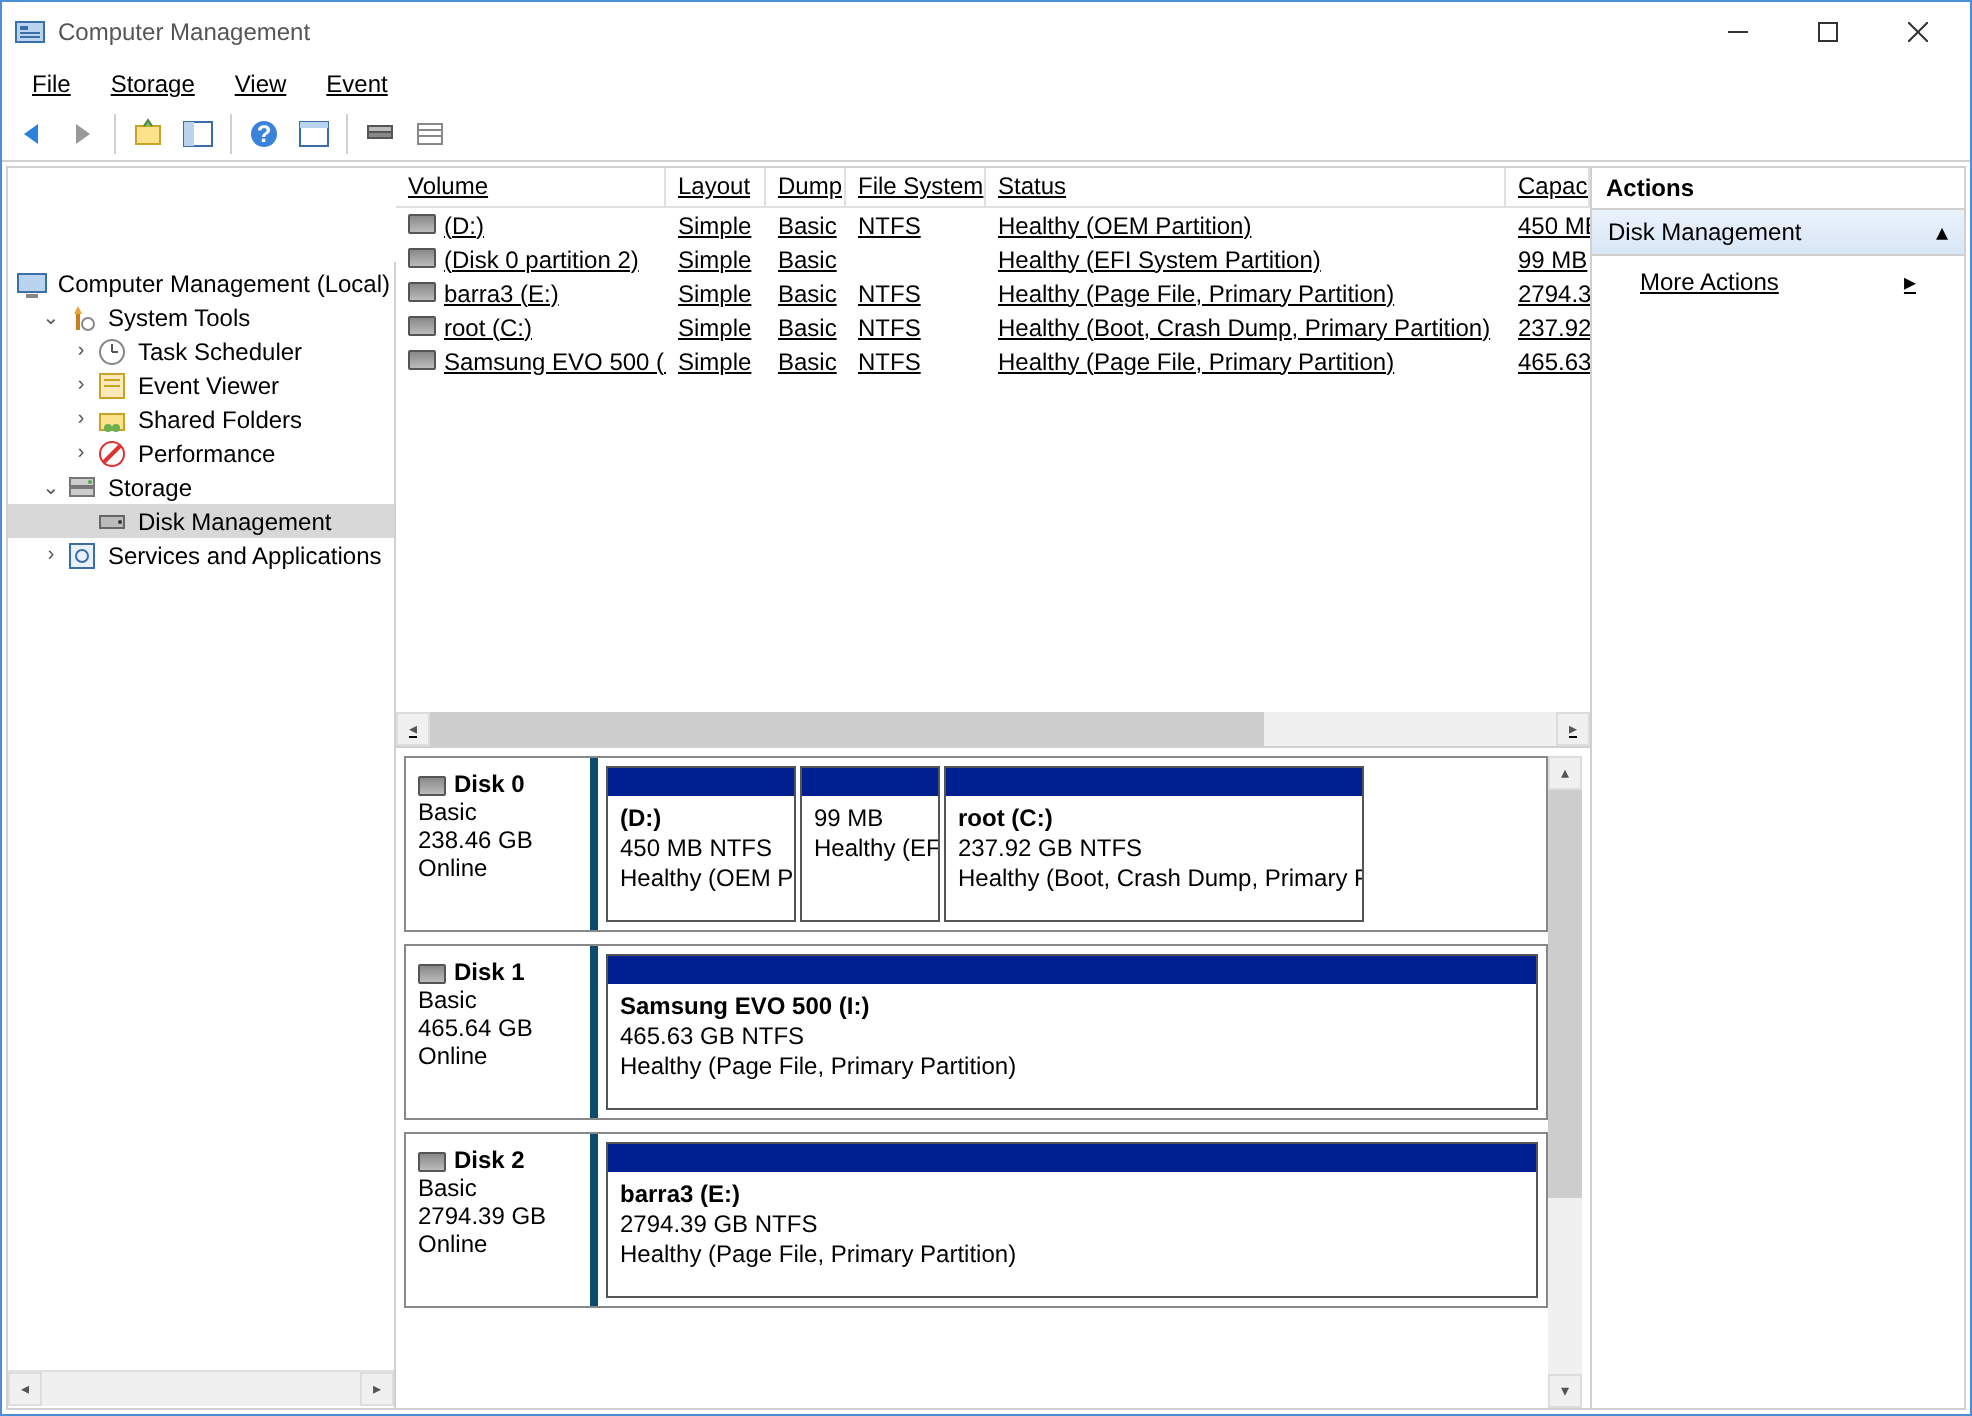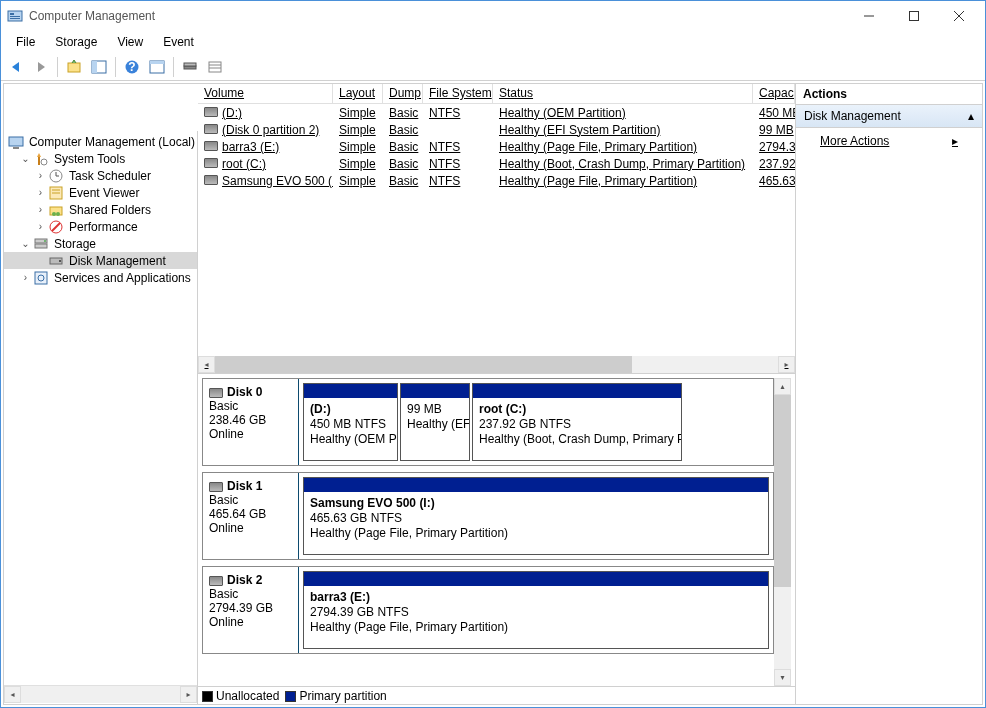--- a/index.html
+++ b/index.html
@@ -2,21 +2,21 @@
 <html><head>
 <meta charset="utf-8">
 <style>
 * { box-sizing: border-box; margin: 0; padding: 0; font-family: 'Segoe UI', Tahoma, sans-serif; font-size: 12px; }
 body { background: #fff; width: 986px; height: 708px; overflow: hidden; border: 1px solid #4a90d9; display: flex; flex-direction: column; }
 .titlebar { height: 30px; display: flex; align-items: center; padding: 0 4px; background: #fff; color: #666; }
 .titlebar .app-icon { width: 16px; height: 16px; margin: 0 6px 0 2px; display: inline-block; }
 .titlebar .title { flex: 1; font-size: 12px; color: #555; }
 .titlebar .winbtn { width: 45px; height: 29px; display: flex; align-items: center; justify-content: center; color: #555; }
 .menubar { height: 22px; display: flex; align-items: center; padding: 0 6px; gap: 2px; }
-.menubar .menu-item { padding: 2px 9px; }
+.menubar .menu-item { padding: 2px 9px; text-decoration: underline; }
 .toolbar { height: 28px; display: flex; align-items: center; padding: 2px 4px; border-bottom: 1px solid #d0d0d0; gap: 3px; }
 .toolbar .tbtn { width: 22px; height: 22px; display: flex; align-items: center; justify-content: center; border: 1px solid transparent; }
 .toolbar .sep { width: 1px; height: 20px; background: #d0d0d0; margin: 0 2px; }
 .content { flex: 1; display: flex; border: 1px solid #d0d0d0; margin: 2px; min-height: 0; }
 .tree-panel { width: 194px; border-right: 1px solid #d0d0d0; padding: 2px 0; overflow: hidden; display: flex; flex-direction: column; margin-top: 47px; }
 .tree { flex: 1; overflow: hidden; }
 .tree-row { display: flex; align-items: center; height: 17px; padding-left: 2px; white-space: nowrap; }
 .tree-row.selected { background: #d8d8d8; }
 .tree-row .expander { width: 13px; text-align: center; color: #555; font-size: 10px; cursor: pointer; }
 .tree-row .nodeicon { width: 16px; height: 16px; margin: 0 3px 0 1px; display: inline-block; flex-shrink: 0; }
@@ -42,21 +42,21 @@
 .mid-hscroll .arrow { width: 17px; height:17px; background:#f0f0f0; border:1px solid #ddd; display:flex; align-items:center; justify-content:center; font-size:8px; color:#555;}
 .mid-hscroll .track { flex:1; background:#f0f0f0; position:relative; }
 .mid-hscroll .thumb { position:absolute; left:0; top:0; bottom:0; width:74%; background:#cdcdcd; }
 .graphical { flex:1; overflow:hidden; position:relative; padding: 4px 4px 0 4px; min-height:0; display:flex; }
 .graph-inner { flex:1; overflow:hidden; }
 .vscroll { width:17px; display:flex; flex-direction:column; }
 .vscroll .arrow { height:17px; background:#f0f0f0; border:1px solid #ddd; display:flex; align-items:center; justify-content:center; font-size:8px; color:#555;}
 .vscroll .track { flex:1; background:#f0f0f0; position:relative;}
 .vscroll .thumb { position:absolute; top:0; left:0; right:0; height:70%; background:#cdcdcd; }
 .disk-block { border: 1px solid #888; margin-bottom: 6px; display: flex; min-height: 88px; }
-.disk-info { width: 96px; padding: 6px; border-right: 1px solid #0c4a6e; }
+.disk-info { width: 96px; padding: 6px; border-right: 4px solid #0c4a6e; }
 .disk-info .diskicon { width:14px; height:10px; display:inline-block; background:linear-gradient(#888,#bbb); border:1px solid #555; border-radius:1px; margin-right:4px; vertical-align:middle;}
 .disk-info b { font-weight: 600; }
 .disk-parts { flex:1; display:flex; padding: 4px; gap: 2px; }
 .part { border: 1px solid #555; display:flex; flex-direction:column; overflow:hidden; }
 .part .bar { height: 14px; background: #001f91; }
 .part .pbody { padding: 4px 6px; flex:1; line-height: 1.25; overflow:hidden; white-space:nowrap; }
 .legend { height: 18px; border-top: 1px solid #d0d0d0; display:flex; align-items:center; padding: 0 4px; gap: 6px; font-size:12px; }
 .legend .sw { width:11px; height:11px; display:inline-block; border:1px solid #333; margin-right:3px; vertical-align:middle;}
 .legend .sw.unalloc { background:#000; }
 .legend .sw.prim { background:#001f91; }
@@ -379,24 +379,20 @@
         </div>
       <div class="vscroll">
         <div class="arrow">▴</div>
         <div class="track">
             <div class="thumb"></div>
           </div>
         <div class="arrow">▾</div>
       </div>
     </div>
 
-    <div class="legend">
-      <span><span class="sw unalloc"></span><span>Unallocated</span></span>
-      <span><span class="sw prim"></span><span>Primary partition</span></span>
-    </div>
   </div>
 
   <div class="actions">
     <div class="actions-header">Actions</div>
     <div class="actions-section">
       <span>Disk Management</span>
       <span>▴</span>
     </div>
     <div class="actions-item">
       <span>More Actions</span>

